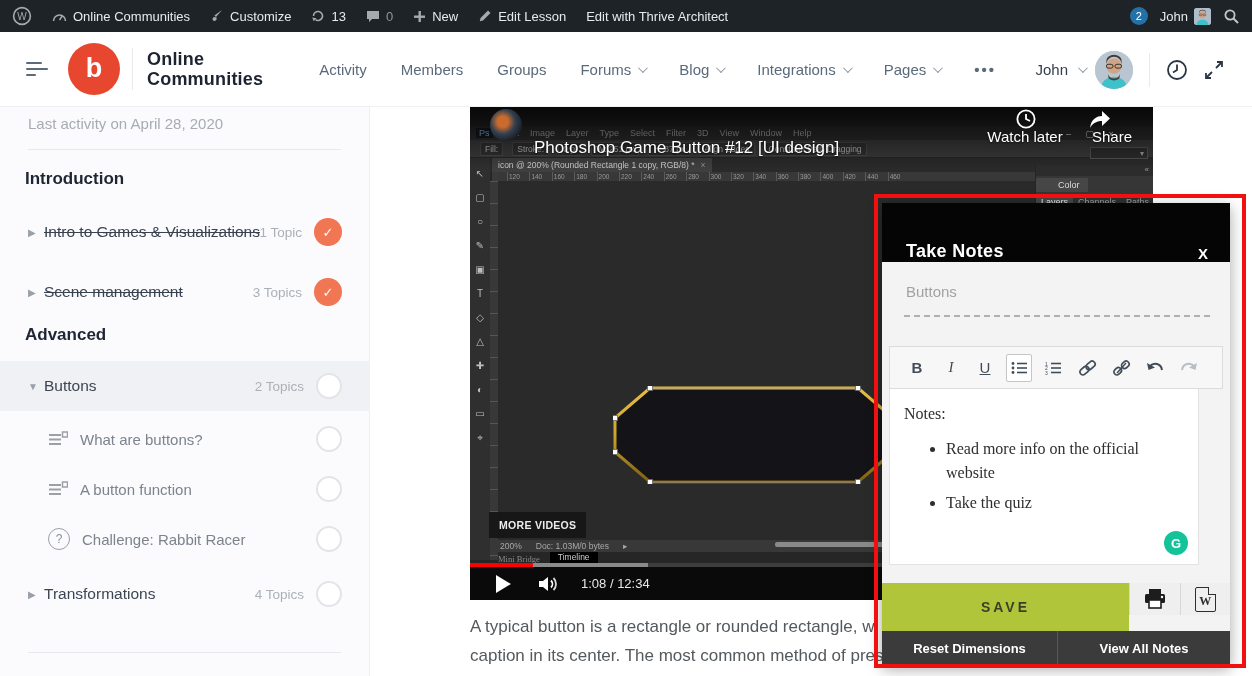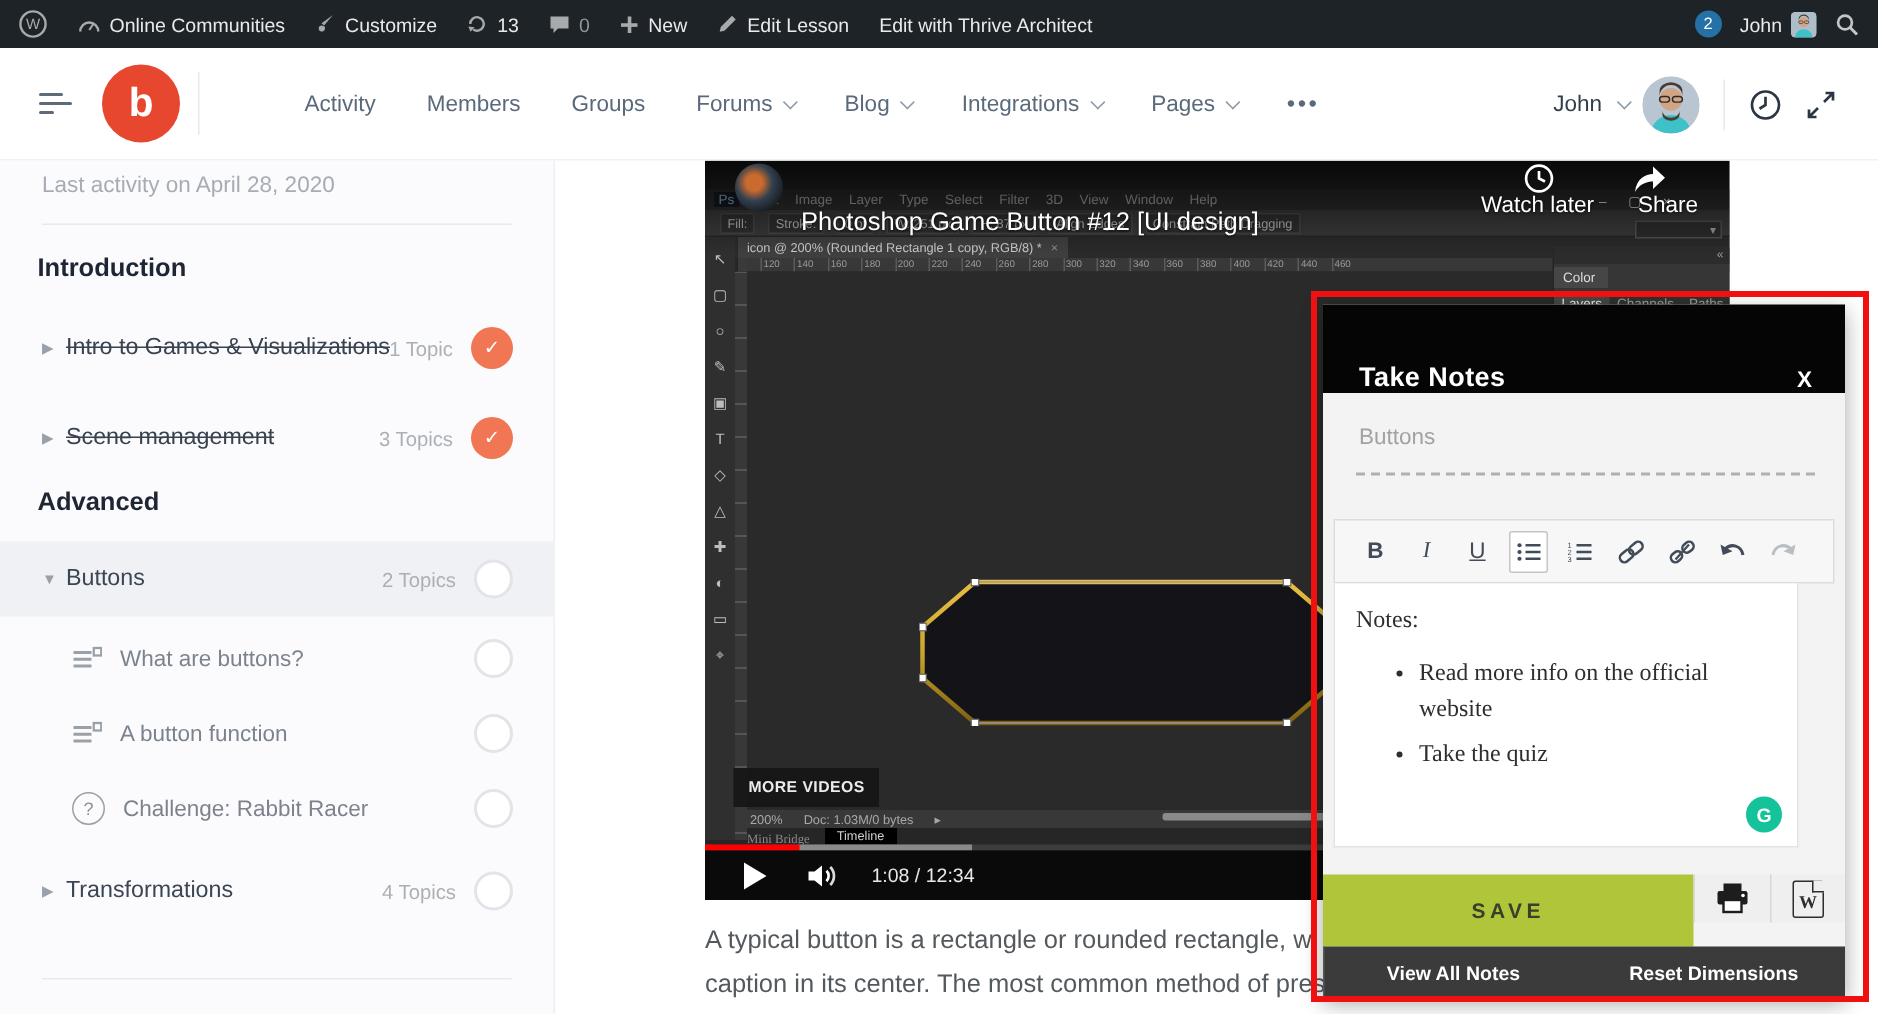--- a/index.html
+++ b/index.html
@@ -85,21 +85,21 @@
     background-image:repeating-linear-gradient(180deg,#555 0 1px,transparent 1px 22px); }
   .ps-hruler { position:absolute; left:22px; top:65px; width:661px; height:9px; background:#383838;
     display:flex; padding-left:15px; overflow:hidden; }
   .ps-hruler span { width:22.4px; flex:0 0 22.4px; border-left:1px solid #5a5a5a; font-size:6.5px;
     color:#9a9a9a; padding-left:1px; line-height:9px; }
   .ps-corner { position:absolute; left:22px; top:65px; width:6px; height:9px; background:#3a3a3a; }
   .ps-canvas { position:absolute; left:28px; top:74px; width:537px; height:359px; background:#2a2a2a; }
   .ps-panels { position:absolute; left:565px; top:58px; width:118px; height:375px; background:#363636;
     border-left:1px solid #252525; font-size:9px; }
   .ps-paneltop { height:11px; background:#2c2c2c; color:#9a9a9a; text-align:right; padding-right:4px; font-size:8px; }
-  .ps-ptab { display:inline-block; background:#464646; color:#ddd; padding:2px 8px 2px 6px; margin-top:2px; }
+  .ps-ptab { display:inline-block; background:#464646; color:#ddd; padding:2px 8px 2px 22px; margin-top:2px; }
   .ps-ptabs { margin-top:3px; background:#303030; display:flex; }
   .ps-ptabs span { padding:2px 5px; color:#9a9a9a; }
   .ps-ptabs span:first-child { background:#464646; color:#e2e2e2; }
   .ps-dropdown { position:absolute; left:620px; top:40px; width:58px; height:12px; background:#2c2c2c;
     border:1px solid #515151; color:#9a9a9a; font-size:8px; text-align:right; padding-right:3px; line-height:11px; }
   .ps-status { position:absolute; left:22px; top:433px; width:661px; height:12px; background:#383838;
     font-size:8.5px; color:#a8a8a8; display:flex; align-items:center; gap:14px; padding-left:8px; }
   .ps-scroll { position:absolute; left:305px; top:435px; width:112px; height:5px; background:#8a8a8a; border-radius:2px; }
   .ps-bottabs { position:absolute; left:22px; top:445px; height:11px; font-size:8.5px; display:flex; gap:4px; }
   .ps-bottabs .t1 { color:#8a8a8a; padding:2px 6px;font-family:Liberation Serif, serif; }
@@ -275,20 +275,24 @@
 <header id="siteheader">
   <div class="burger">
       <i></i>
       <i></i>
       <i></i>
     </div>
   <div class="bb-logo">
       <span>b</span>
     </div>
   <div class="logo-div"></div>
+  <div class="logo-text">
+    <div>Online</div>
+    <div>Communities</div>
+  </div>
   <nav class="mainnav">
     <span class="navitem">
         <span>Activity</span>
       </span>
     <span class="navitem">
         <span>Members</span>
       </span>
     <span class="navitem">
         <span>Groups</span>
       </span>
@@ -677,18 +681,18 @@
         </svg>
     </div>
     <div class="tn-cell">
       <span class="word-doc">
           <span>W</span>
         </span>
     </div>
   </div>
 
   <div class="tn-footer">
+    <span class="tn-f-cell c1">Reset Dimensions</span>
     <span class="tn-f-cell c2">View All Notes</span>
-    <span class="tn-f-cell c1">Reset Dimensions</span>
   </div>
 </div>
 
 <div id="annotation"></div>
 
 </body></html>

